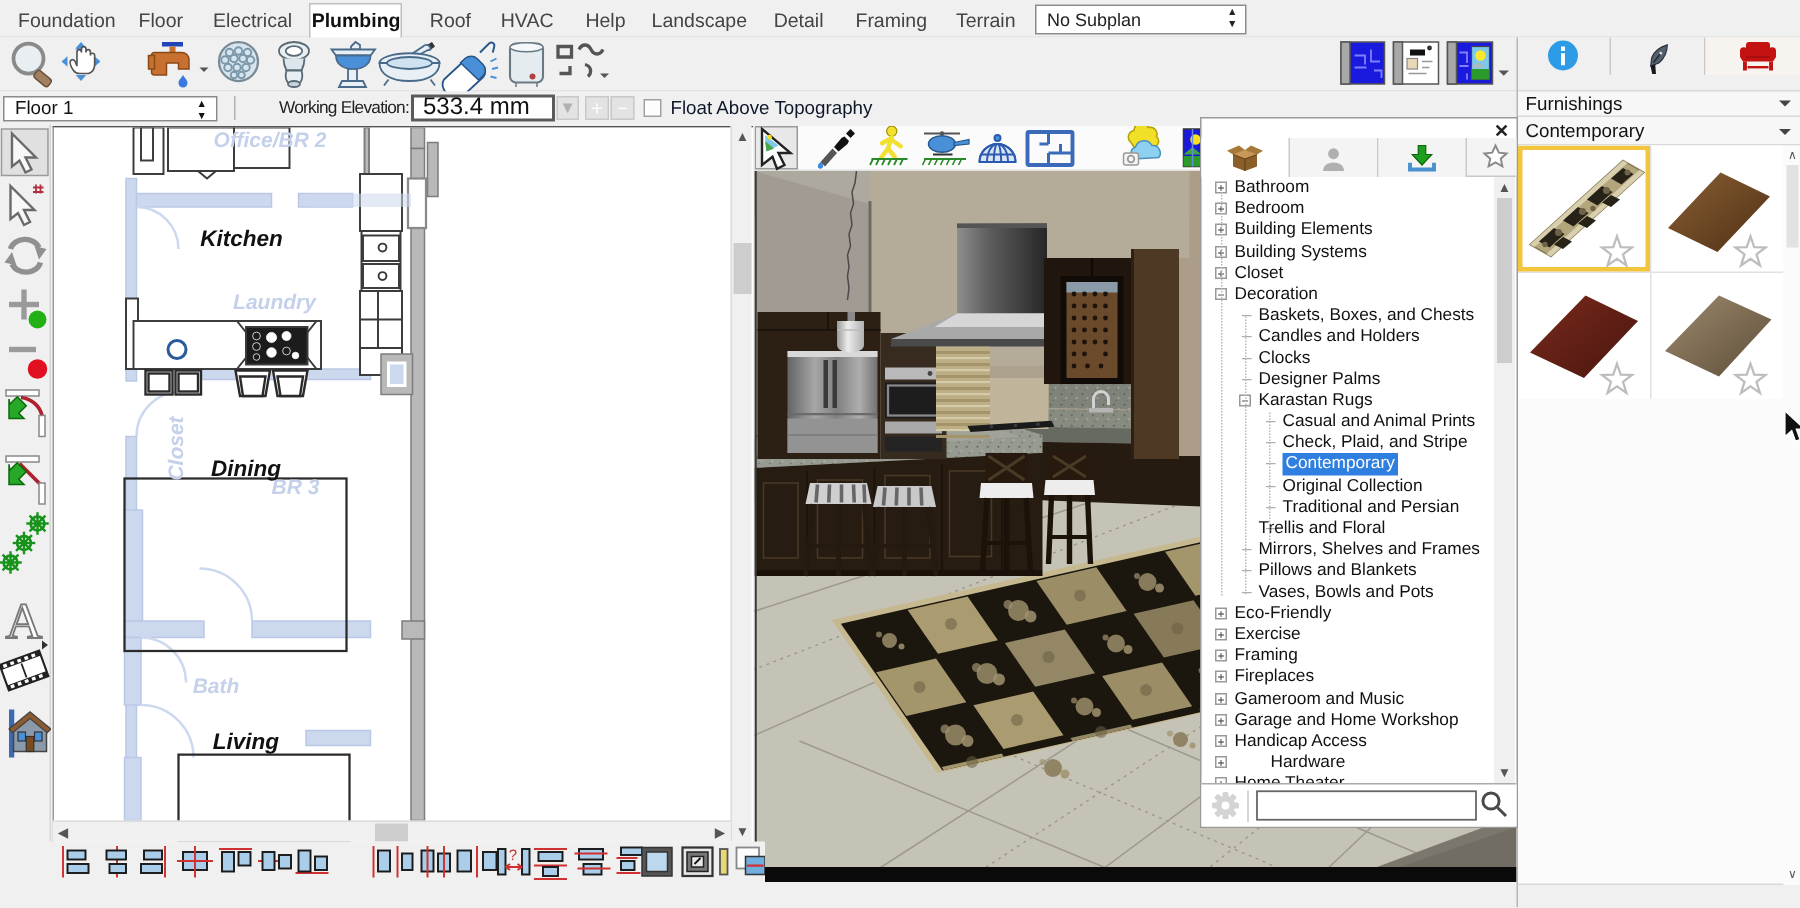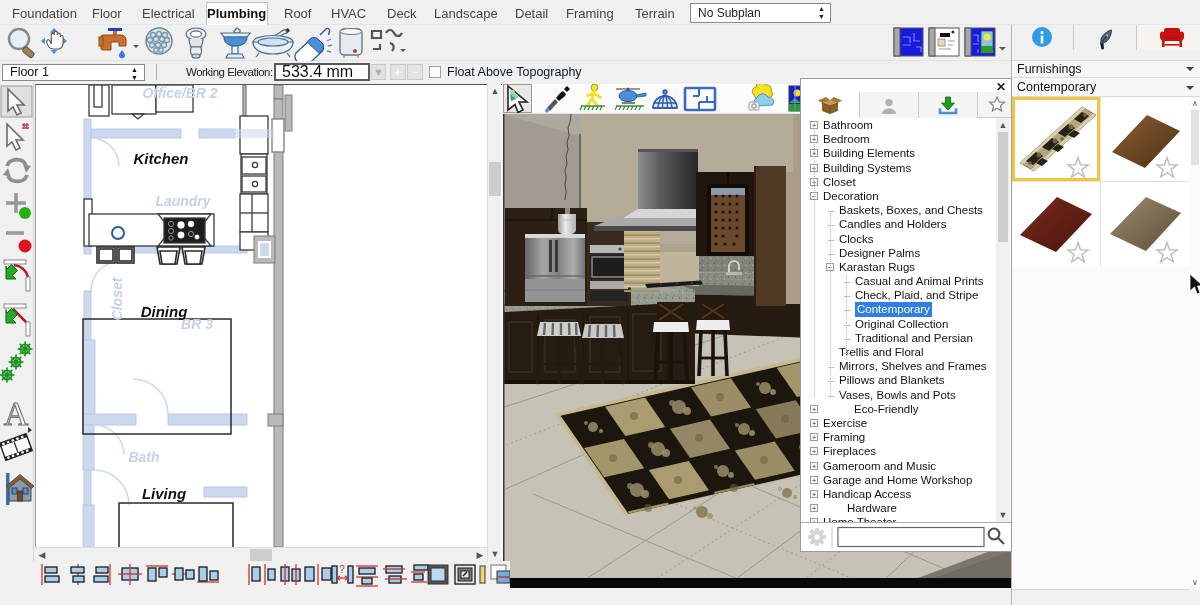--- a/index.html
+++ b/index.html
@@ -3,21 +3,21 @@
 <meta charset="utf-8">
 <style>
   * { margin:0; padding:0; box-sizing:border-box; }
   html,body { width:1200px; height:605px; overflow:hidden; }
   body { font-family:"Liberation Sans", sans-serif; background:#f0f0f0; }
   #app { position:relative; width:1200px; height:605px; background:#f0f0f0; }
   .abs { position:absolute; }
 
   
   #tabbar { left:0; top:0; width:1200px; height:25px; background:#f0f0f0; border-bottom:1px solid #e5e5e5; }
-  .tab { position:absolute; top:3px; height:22px; line-height:21px; font-size:13px; color:#444; text-align:left; }
+  .tab { position:absolute; top:3px; height:22px; line-height:21px; font-size:13px; color:#444; text-align:right; }
   .tab.active { background:#fff; border:1px solid #bfbfbf; border-bottom:none; color:#111; font-weight:bold; top:2px; height:29px; }
 
   #subplan { position:absolute; left:690px; top:3px; width:141px; height:20px; background:#fff; border:1px solid #8a8a8a; font-size:12px; color:#222; line-height:18px; padding-left:7px; }
   .spin { position:absolute; right:4px; top:1px; width:9px; height:16px; font-size:7px; color:#222; line-height:8px; text-align:center; }
 
   
   #toolbar1 { left:0; top:25px; width:1011px; height:36px; background:#f0f0f0; border-bottom:1px solid #e2e2e2; }
 
   
   #controlrow { left:0; top:61px; width:1011px; height:22px; background:#f0f0f0; }
@@ -74,21 +74,21 @@
 <body>
 <div id="app">
 
   <div id="tabbar" class="abs">
     <span class="tab" style="left:12px;width:60px;">Foundation</span>
     <span class="tab" style="left:92px;width:30px;">Floor</span>
     <span class="tab" style="left:142px;width:52px;">Electrical</span>
     <span class="tab active" style="left:206px;width:62px;">Plumbing</span>
     <span class="tab" style="left:284px;width:30px;">Roof</span>
     <span class="tab" style="left:331px;width:38px;">HVAC</span>
-    <span class="tab" style="left:387px;width:30px;">Deck</span>
+    <span class="tab" style="left:387px;width:30px;">Help</span>
     <span class="tab" style="left:434px;width:64px;">Landscape</span>
     <span class="tab" style="left:515px;width:34px;">Detail</span>
     <span class="tab" style="left:566px;width:52px;">Framing</span>
     <span class="tab" style="left:635px;width:42px;">Terrain</span>
     <span id="subplan">No Subplan<span class="spin">▲<br>▼</span></span>
   </div>
 
   <div id="toolbar1" class="abs">
     <svg width="1011" height="36" viewBox="0 0 1011 36">
 
@@ -1194,21 +1194,21 @@
         <div class="ti">
           <span style="position:absolute;left:25px;top:0;color:#aaa;">–</span>
           <span style="position:absolute;left:36px;top:0;">Pillows and Blankets</span>
         </div>
         <div class="ti">
           <span style="position:absolute;left:25px;top:0;color:#aaa;">–</span>
           <span style="position:absolute;left:36px;top:0;">Vases, Bowls and Pots</span>
         </div>
         <div class="ti">
           <span style="position:absolute;left:7px;top:3px;width:8px;height:8px;border:1px solid #999;background:#fff;font-size:8px;line-height:7px;text-align:center;color:#333;">+</span>
-          <span style="position:absolute;left:20px;top:0;margin-left:31px;">Eco-Friendly</span>
+          <span style="position:absolute;left:20px;top:0;">Eco-Friendly</span>
         </div>
         <div class="ti">
           <span style="position:absolute;left:7px;top:3px;width:8px;height:8px;border:1px solid #999;background:#fff;font-size:8px;line-height:7px;text-align:center;color:#333;">+</span>
           <span style="position:absolute;left:20px;top:0;">Exercise</span>
         </div>
         <div class="ti">
           <span style="position:absolute;left:7px;top:3px;width:8px;height:8px;border:1px solid #999;background:#fff;font-size:8px;line-height:7px;text-align:center;color:#333;">+</span>
           <span style="position:absolute;left:20px;top:0;">Framing</span>
         </div>
         <div class="ti">

